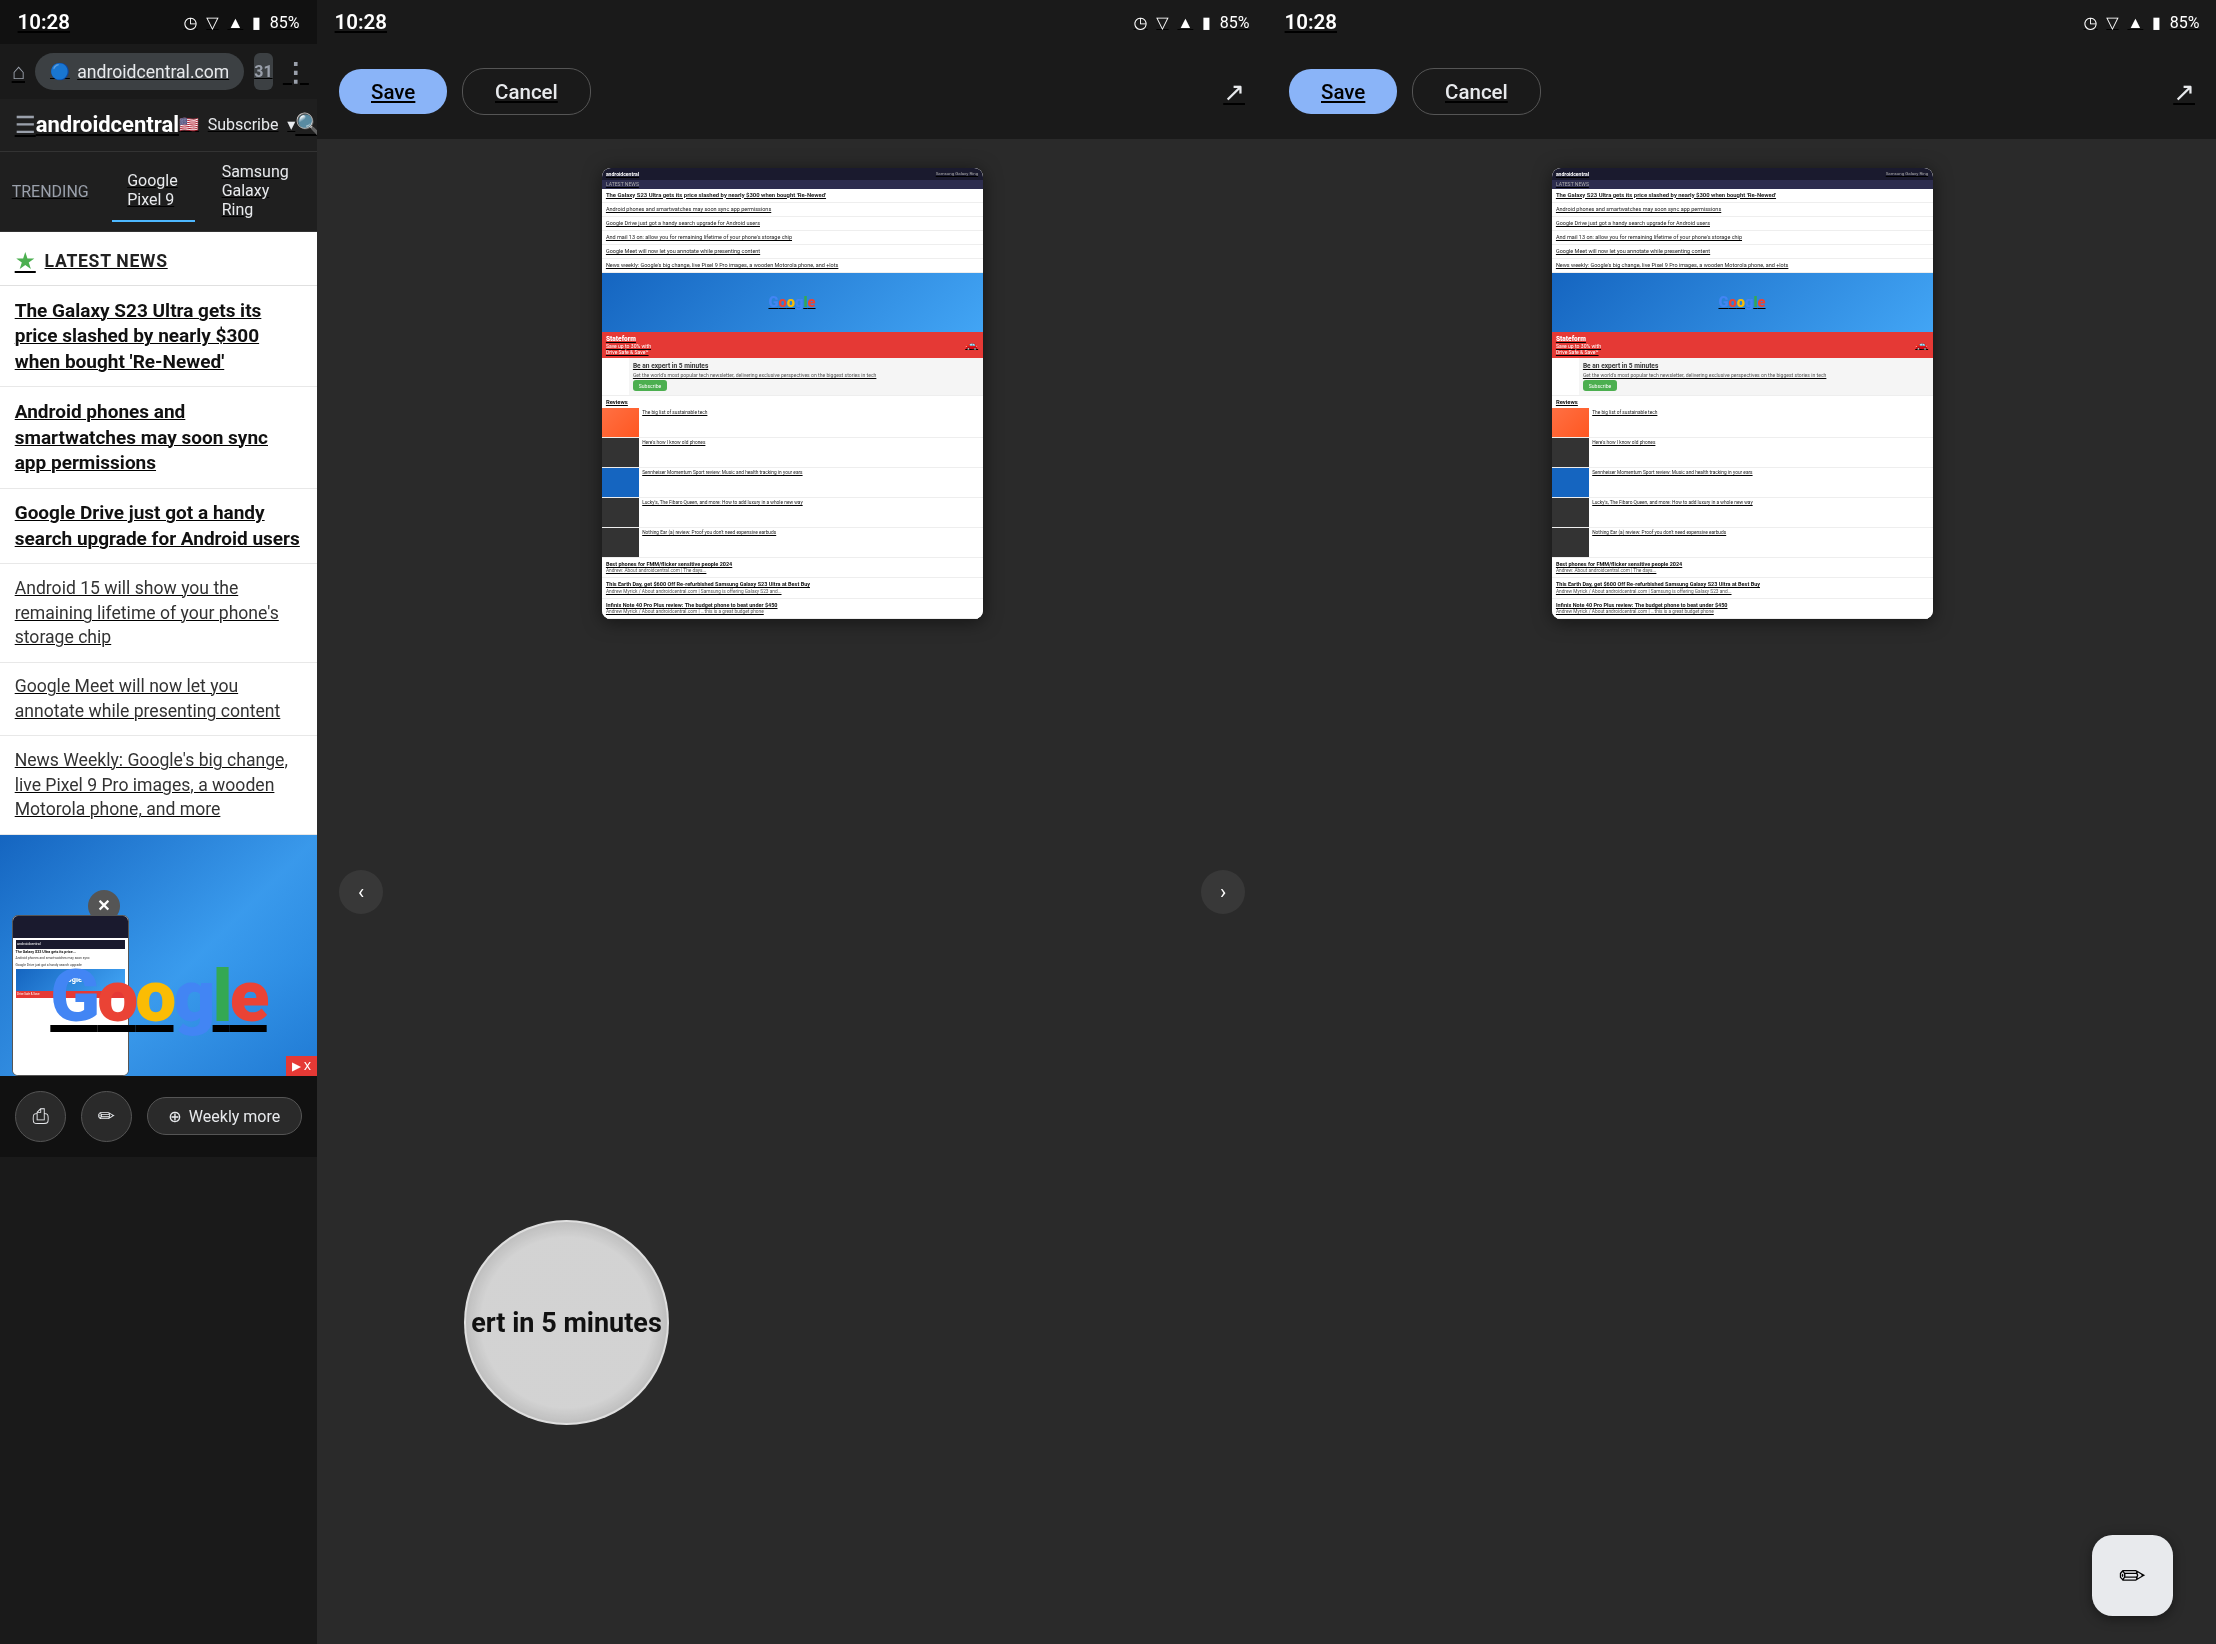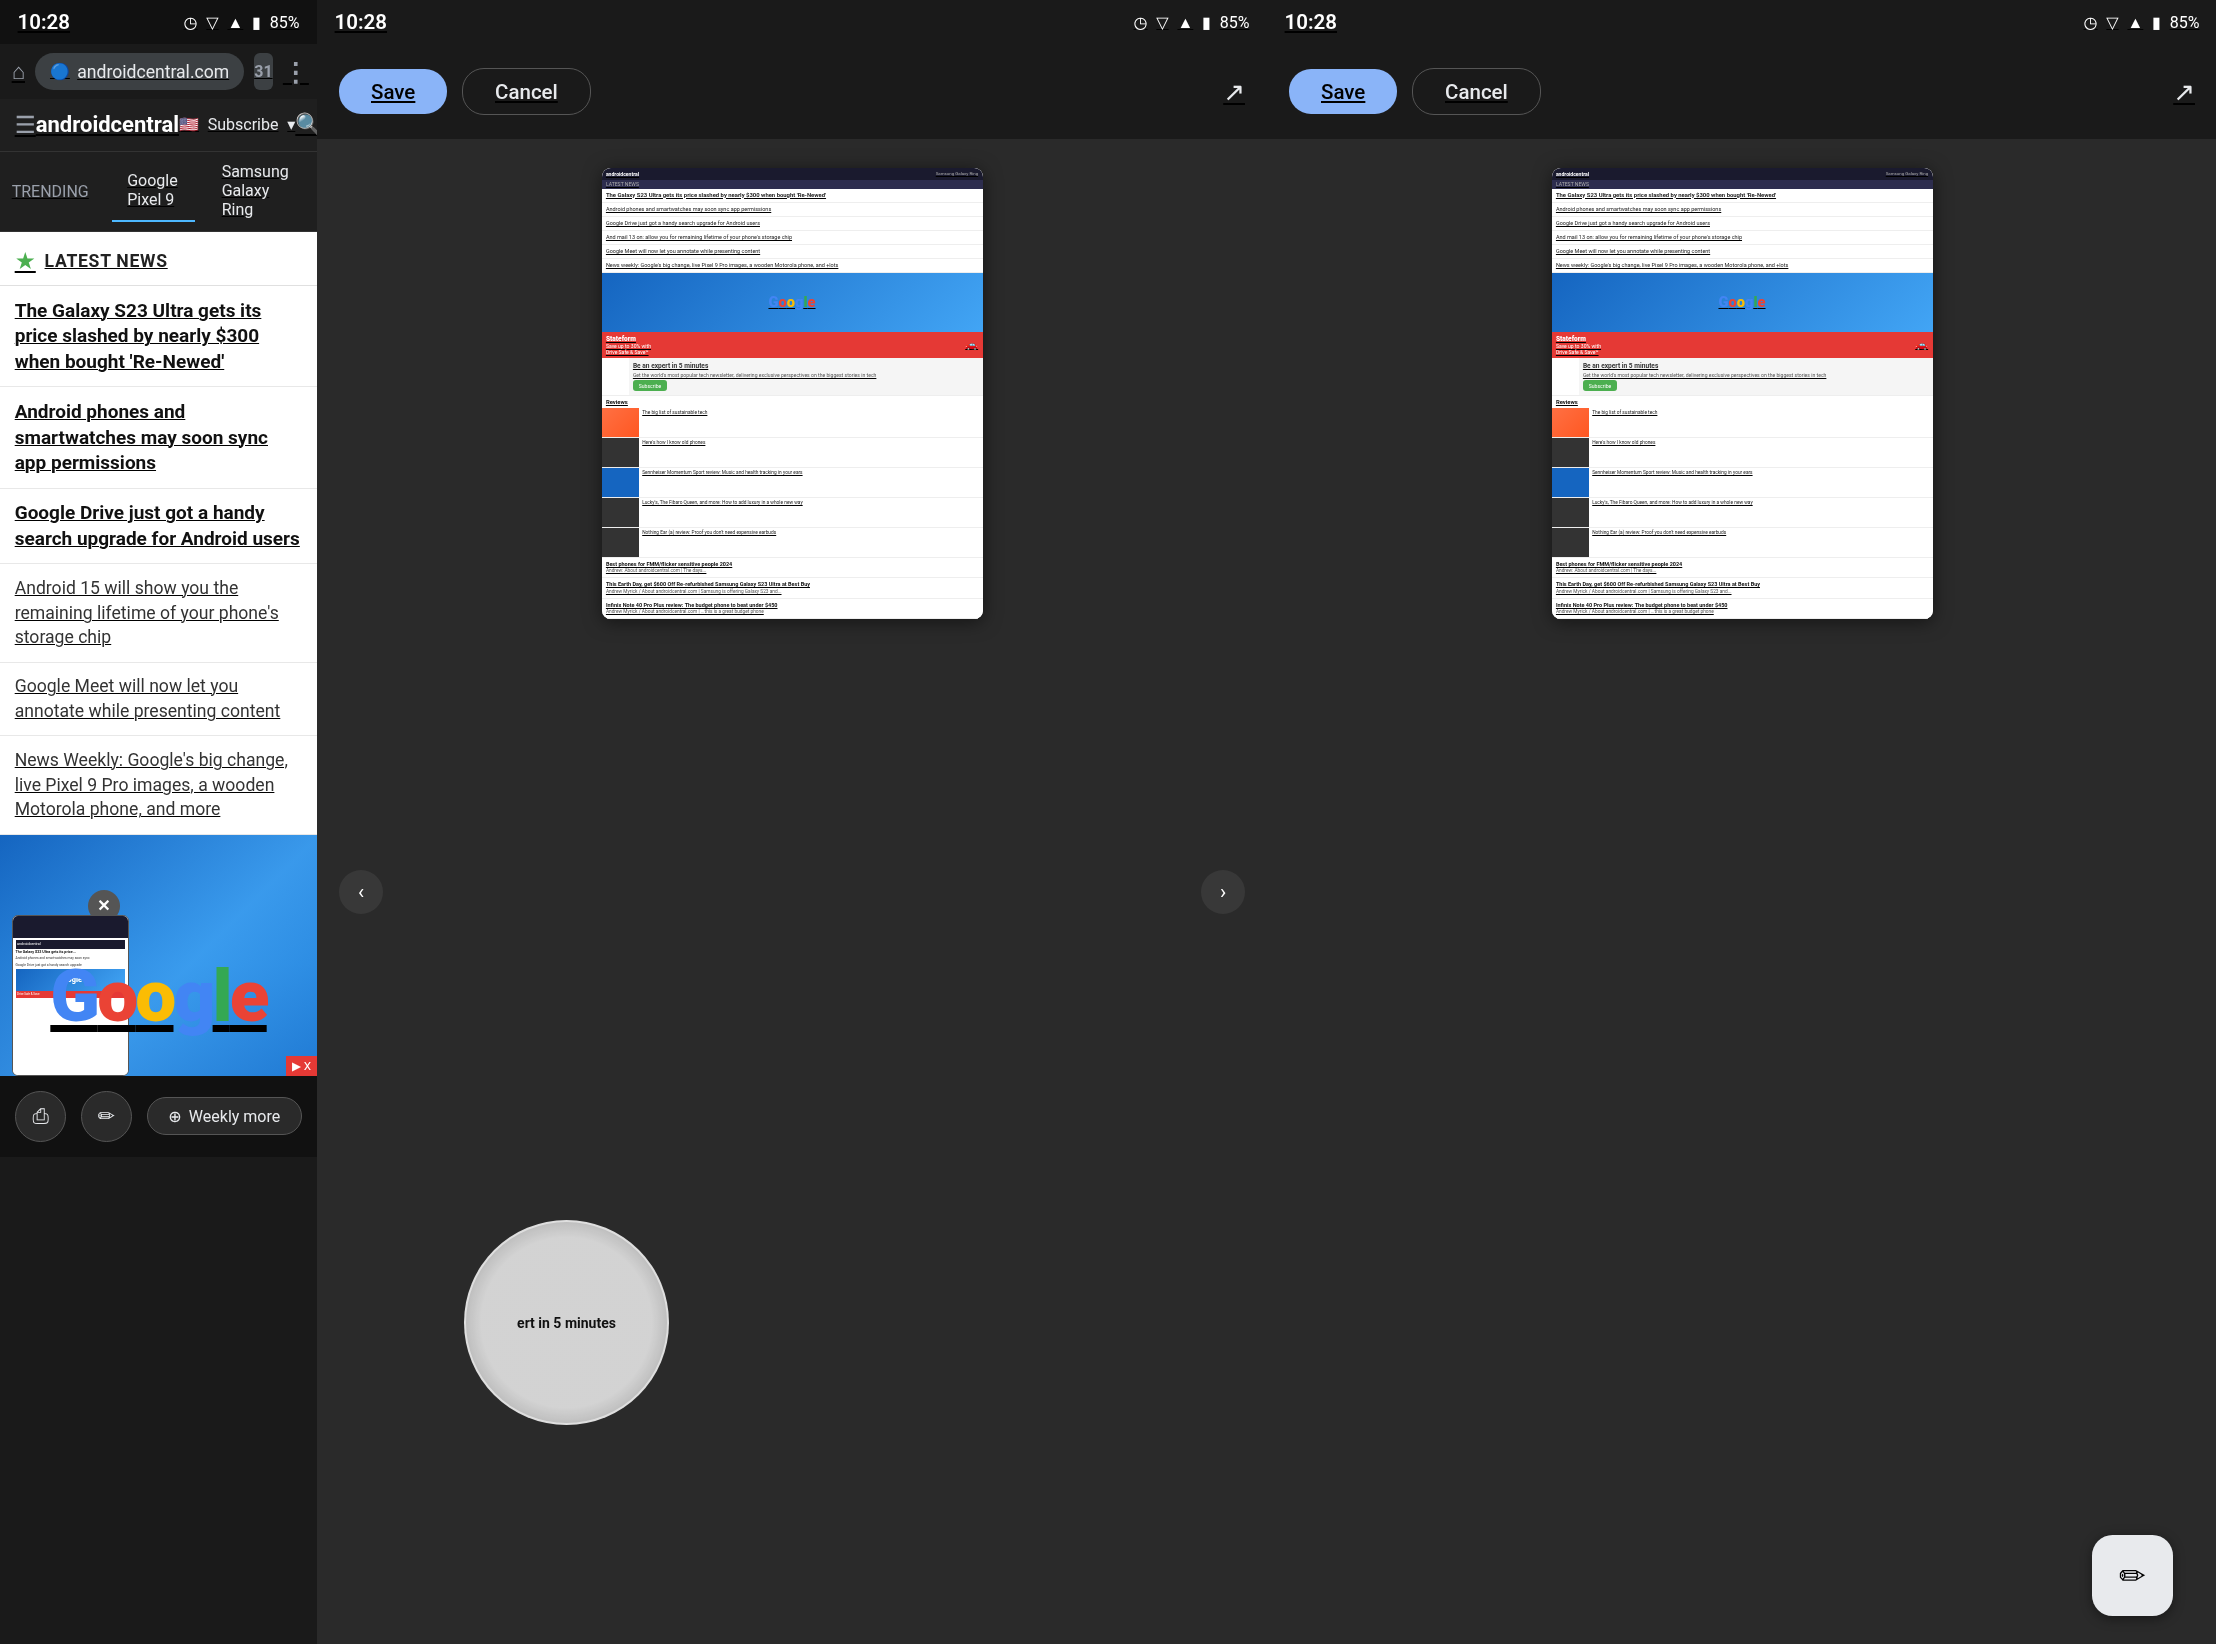--- a/index.html
+++ b/index.html
@@ -407,21 +407,21 @@
       border-radius: 50%;
       background: radial-gradient(circle, rgba(220,220,220,0.95) 60%, rgba(180,180,180,0.7) 100%);
       border: 2.2px solid rgba(255,255,255,0.5);
       display: flex;
       align-items: center;
       justify-content: center;
       z-index: 20;
       overflow: hidden;
     }
     .magnifier-text {
-      font-size: 14px;
+      font-size: 27px;
       font-weight: 700;
       color: #111;
       text-align: left;
     }
 
     
     .edit-fab {
       position: absolute;
       bottom: 29px;
       right: 44px;

